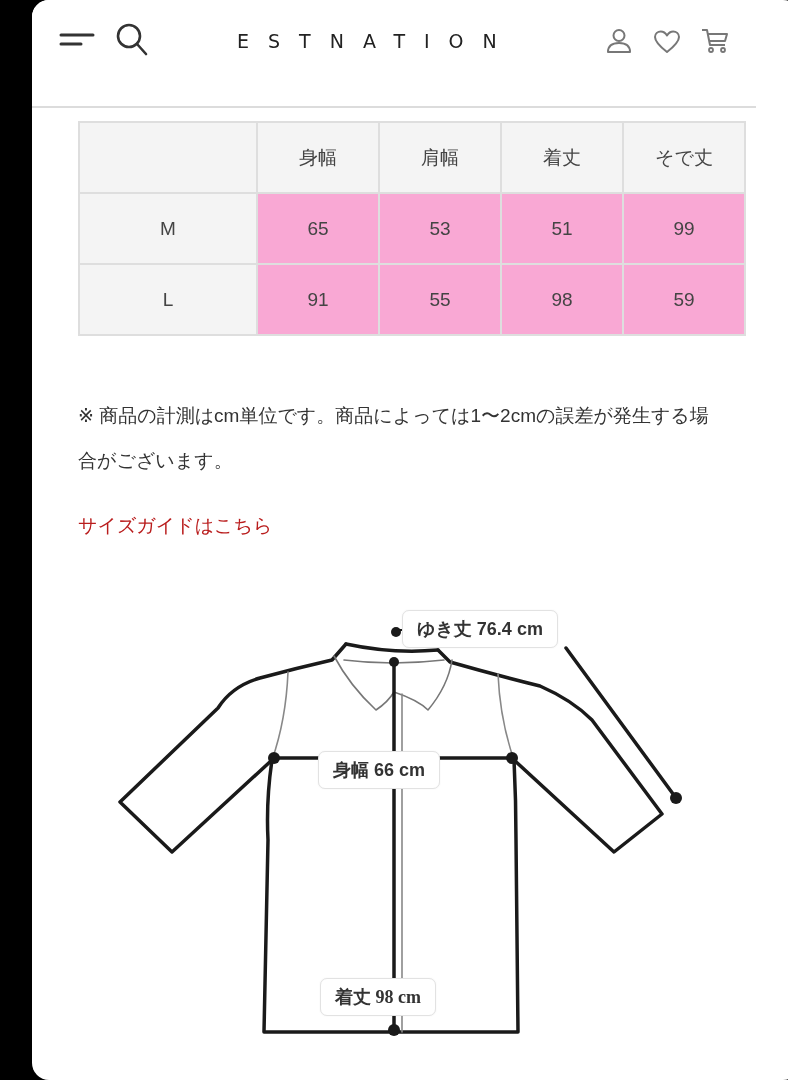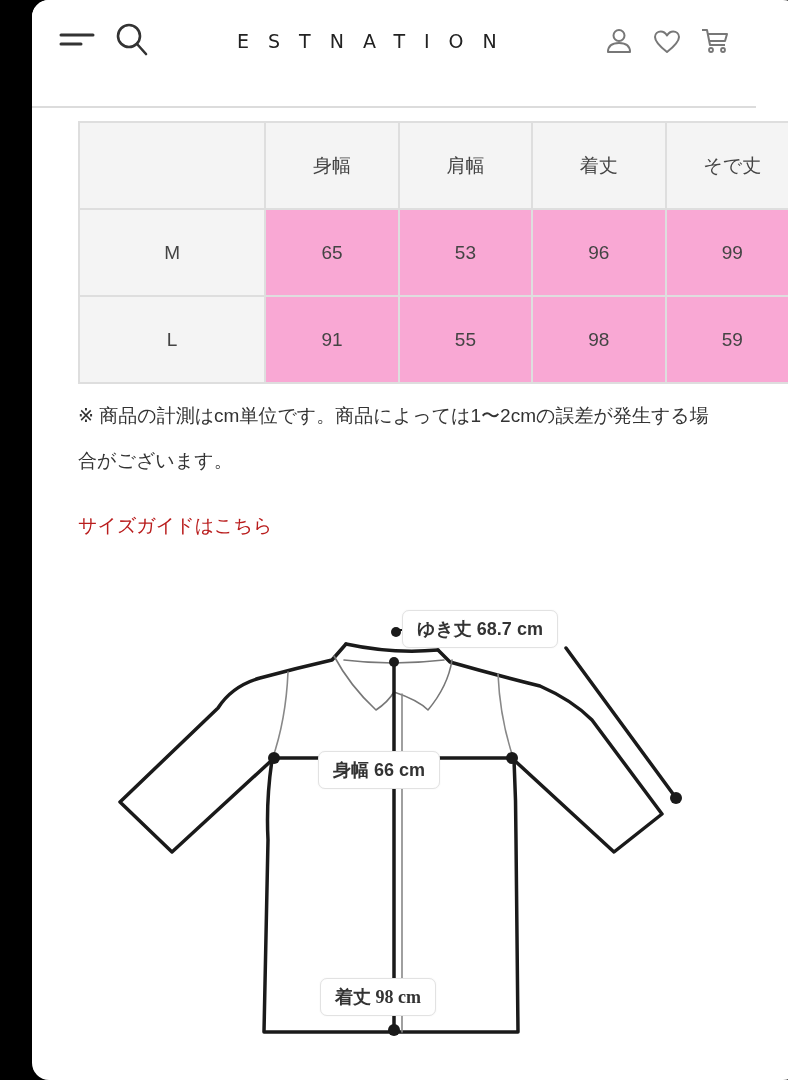--- a/index.html
+++ b/index.html
@@ -39,21 +39,21 @@
   
   .size-table {
     position: absolute; left: 46px; top: 121px;
     border-collapse: collapse;
     font-size: 19px; color: #444;
   }
   .size-table td {
     border: 2px solid #dedede;
     text-align: center;
     height: 61px;
-    padding: 12px;
+    padding: 4px;
   }
   .size-table td.col0 { width: 168px; }
   .size-table td.colN { width: 112px; }
   .size-table tr.head td { background: #f4f4f4; }
   .size-table td.rowhead { background: #f4f4f4; }
   .size-table tr.body td { background: #f9a8d4; }
   .size-table tr.body td.rowhead { background: #f4f4f4; }
 
   
   .note {
@@ -119,21 +119,21 @@
       <td class="col0"></td>
       <td class="colN">身幅</td>
       <td class="colN">肩幅</td>
       <td class="colN">着丈</td>
       <td class="colN">そで丈</td>
     </tr>
     <tr class="body">
       <td class="col0 rowhead">M</td>
       <td class="colN">65</td>
       <td class="colN">53</td>
-      <td class="colN">96</td>
+      <td class="colN">51</td>
       <td class="colN">99</td>
     </tr>
     <tr class="body">
       <td class="col0 rowhead">L</td>
       <td class="colN">91</td>
       <td class="colN">55</td>
       <td class="colN">98</td>
       <td class="colN">59</td>
     </tr>
   </tbody>
@@ -171,18 +171,18 @@
       </g>
       <g fill="#1a1a1a">
         <circle cx="364" cy="42" r="5"></circle>
         <circle cx="362" cy="72" r="5"></circle>
         <circle cx="242" cy="168" r="6"></circle>
         <circle cx="480" cy="168" r="6"></circle>
         <circle cx="644" cy="208" r="6"></circle>
         <circle cx="362" cy="440" r="6"></circle>
       </g>
     </svg>
-    <div class="label-pill" style="left:370px; top:20px;">ゆき丈 68.7 cm</div>
+    <div class="label-pill" style="left:370px; top:20px;">ゆき丈 76.4 cm</div>
     <div class="label-pill" style="left:286px; top:161px;">身幅 66 cm</div>
     <div class="label-pill" style="left:288px; top:388px;font-family:Liberation Serif, serif;">着丈 98 cm</div>
   </div>
 
 </div>
 
 </body></html>

